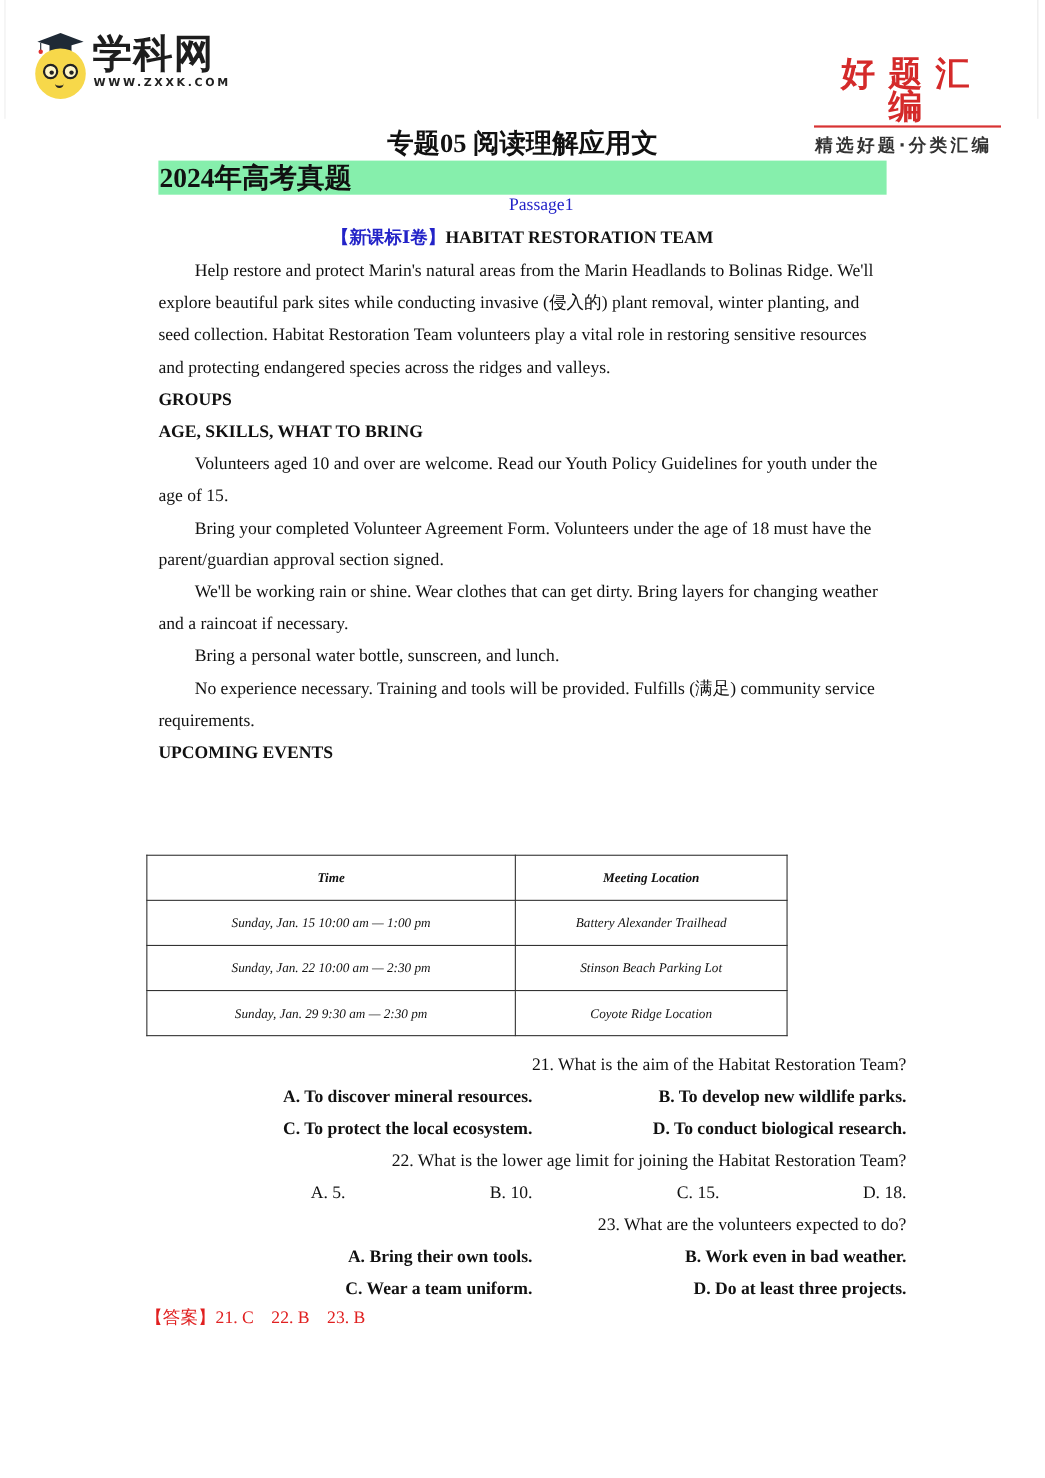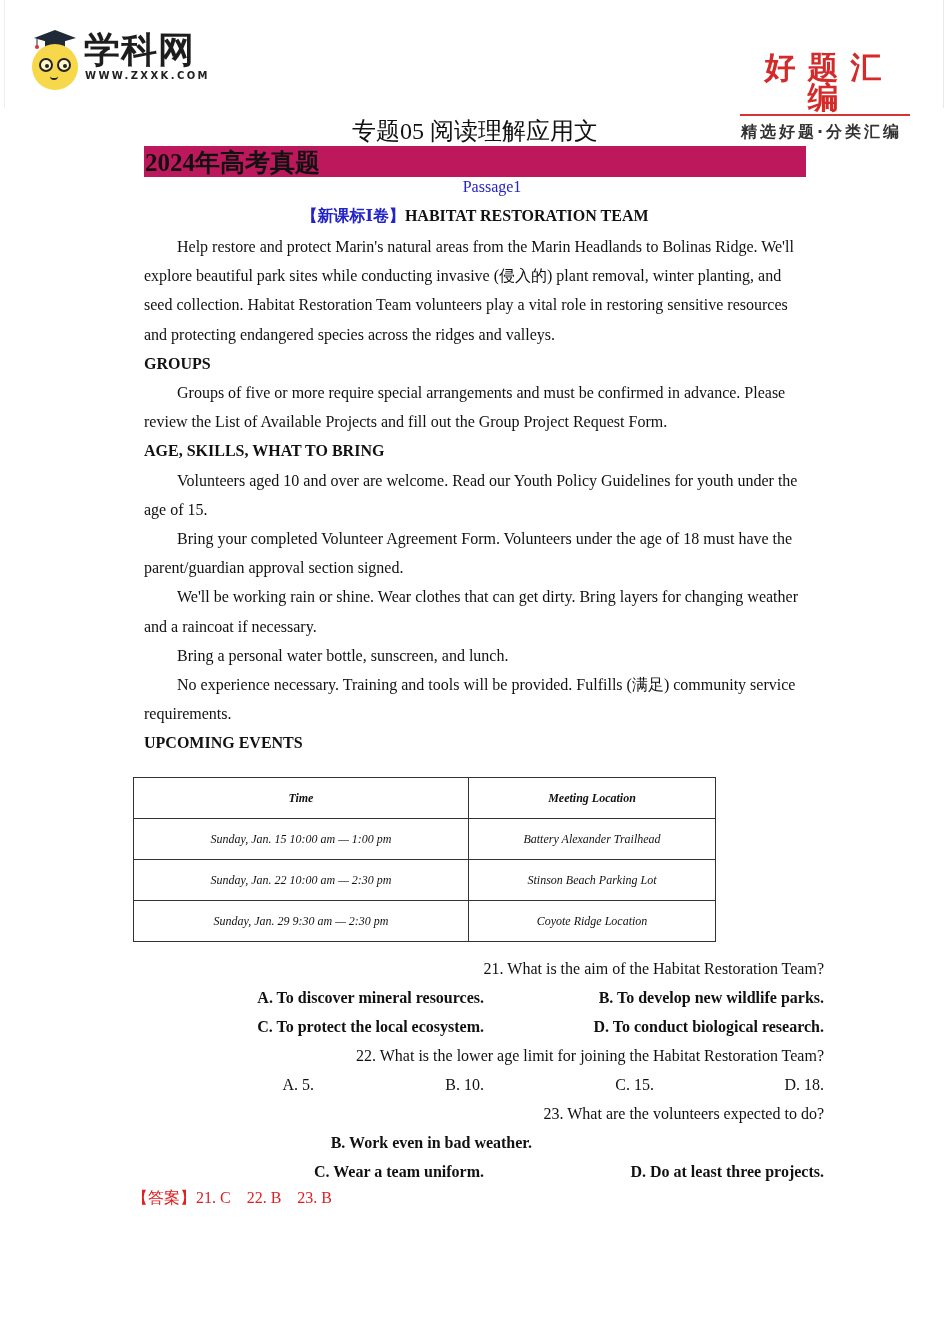--- a/index.html
+++ b/index.html
@@ -26,23 +26,23 @@
 
     
     .brand { position: absolute; left: 738px; top: 24px; width: 172px; }
     .brand-title { text-align: center; font-family: "DejaVu Serif", serif; font-weight: bold; font-size: 31px;
                    color: #d42a2a; letter-spacing: 12px; padding-left: 10px; line-height: 30px; margin-top: 28px; }
     .brand-line { height: 2px; background: #d83232; margin: 2px 0 0 2px; width: 170px; }
     .brand-sub { font-family: "DejaVu Sans", sans-serif; font-weight: bold; font-size: 16px; color: #333;
                  letter-spacing: 3px; margin-top: 6px; white-space: nowrap; padding-left: 3px; }
 
     
-    .doc-title { position: absolute; left: 0; width: 950px; top: 115px; text-align: center; font-size: 24px; font-weight: normal;
+    .doc-title { position: absolute; left: 0; width: 950px; top: 115px; text-align: center; font-size: 24px; font-weight: bold;
                  line-height: 32px; color: #111; }
-    .section-band { position: absolute; left: 144px; top: 146px; width: 662px; height: 31px; background: #be185d; }
+    .section-band { position: absolute; left: 144px; top: 146px; width: 662px; height: 31px; background: #86efac; }
     .section-band span { font-size: 25px; font-weight: bold; line-height: 33px; color: #111; padding-left: 1px; }
     .passage-label { position: absolute; left: 0; width: 984px; top: 178px; text-align: center; font-size: 16px; color: #2323c8; }
     .passage-head { position: absolute; left: 0; width: 950px; top: 206px; text-align: center; font-size: 16px; font-weight: bold; }
     .passage-head .tag { color: #2323c8; }
 
     .text-block { position: absolute; left: 144px; width: 662px; font-size: 16px; line-height: 29.2px; }
     .para { text-indent: 33px; margin: 0; }
     .heading { font-weight: bold; margin: 0; }
 
     table.events { position: absolute; left: 133px; top: 777px; border-collapse: collapse; font-size: 12px; font-style: italic; }
@@ -93,21 +93,20 @@
 
 <div class="passage-label">Passage1</div>
 
 <div class="passage-head">
   <span class="tag">【新课标Ⅰ卷】</span><span>HABITAT RESTORATION TEAM</span>
 </div>
 
 <div class="text-block" style="top:232px;">
   <p class="para">Help restore and protect Marin's natural areas from the Marin Headlands to Bolinas Ridge. We'll explore beautiful park sites while conducting invasive (侵入的) plant removal, winter planting, and seed collection. Habitat Restoration Team volunteers play a vital role in restoring sensitive resources and protecting endangered species across the ridges and valleys.</p>
   <p class="heading">GROUPS</p>
-  <p class="para">Groups of five or more require special arrangements and must be confirmed in advance. Please review the List of Available Projects and fill out the Group Project Request Form.</p>
   <p class="heading">AGE, SKILLS, WHAT TO BRING</p>
   <p class="para">Volunteers aged 10 and over are welcome. Read our Youth Policy Guidelines for youth under the age of 15.</p>
   <p class="para">Bring your completed Volunteer Agreement Form. Volunteers under the age of 18 must have the parent/guardian approval section signed.</p>
   <p class="para">We'll be working rain or shine. Wear clothes that can get dirty. Bring layers for changing weather and a raincoat if necessary.</p>
   <p class="para">Bring a personal water bottle, sunscreen, and lunch.</p>
   <p class="para">No experience necessary. Training and tools will be provided. Fulfills (满足) community service requirements.</p>
   <p class="heading">UPCOMING EVENTS</p>
 </div>
 
 <table class="events">
@@ -143,20 +142,21 @@
   </div>
   <p class="q">22. What is the lower age limit for joining the Habitat Restoration Team?</p>
   <div class="opts four">
     <span class="opt">A. 5.</span>
     <span class="opt">B. 10.</span>
     <span class="opt">C. 15.</span>
     <span class="opt">D. 18.</span>
   </div>
   <p class="q">23. What are the volunteers expected to do?</p>
   <div class="opts two">
+    <span class="opt">A. Bring their own tools.</span>
     <span class="opt">B. Work even in bad weather.</span>
   </div>
   <div class="opts two">
     <span class="opt">C. Wear a team uniform.</span>
     <span class="opt">D. Do at least three projects.</span>
   </div>
 </div>
 
 <div class="answer"><span>【答案】</span><span>21. C    22. B    23. B</span></div>
 

